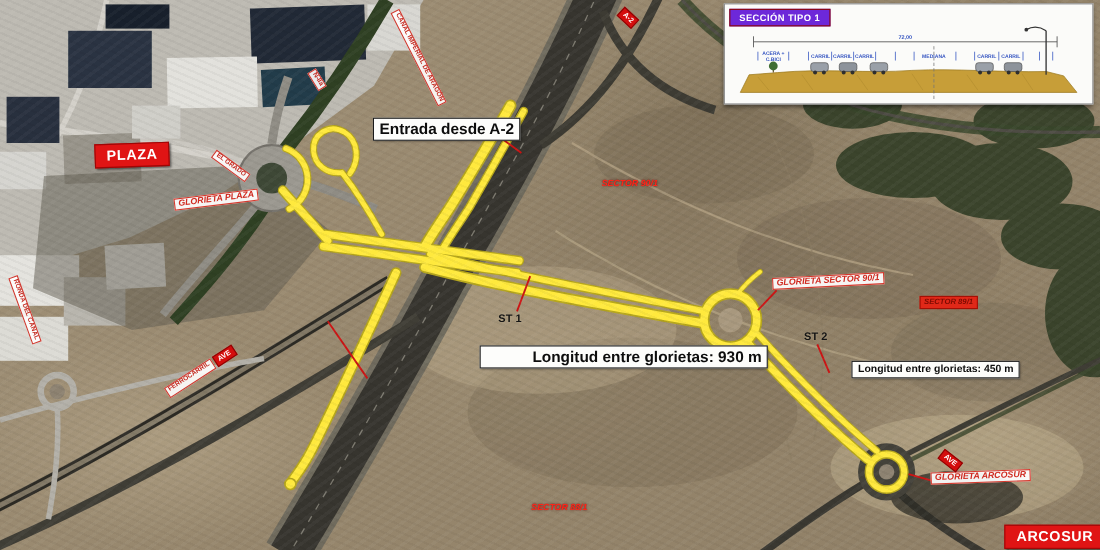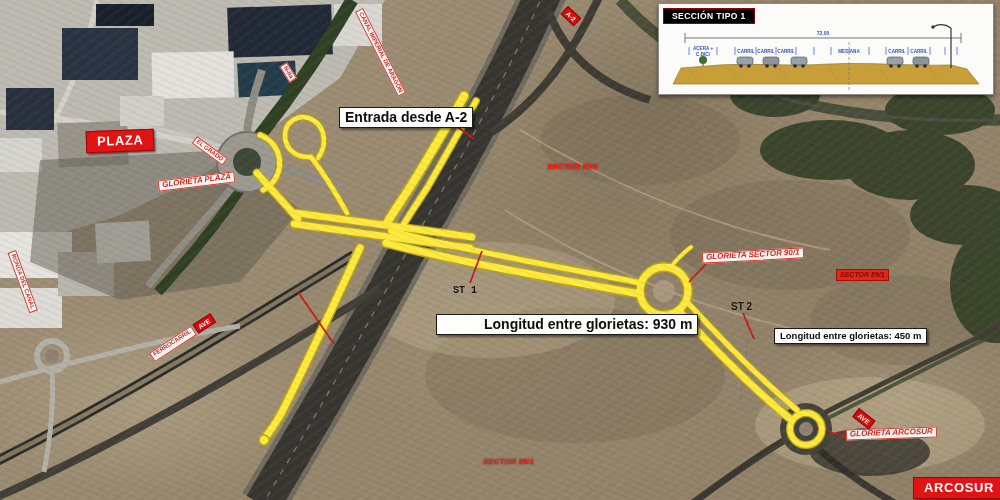--- a/index.html
+++ b/index.html
@@ -29,21 +29,21 @@
     text-shadow:0 0 2px rgba(90,0,0,.9);}
   .sectorchip{background:#e02818;border:1px solid #a40f05;color:#7d0b02;font-weight:bold;
     font-style:italic;font-size:7px;padding:1px 3px;}
   .st{color:#141414;font-weight:800;font-size:10px;text-shadow:0 0 2px rgba(200,190,160,.5);}
   .roadlbl{background:rgba(255,255,255,.9);border:1px solid #cf3a30;color:#c42c22;
     font-weight:bold;font-size:6px;padding:0 2px;transform-origin:left top;}
   .roadchip{background:#d40d0d;border:1px solid #8d0404;color:#fff;font-weight:bold;
     font-size:6.5px;padding:1px 3px;transform-origin:left top;}
   #section-panel{position:absolute;left:658px;top:3px;width:334px;height:90px;background:#fbfbf9;
     border:1px solid #8a8a8a;box-shadow:0 2px 4px rgba(0,0,0,.5);z-index:40;}
-  #section-title{position:absolute;left:4px;top:4px;background:#000000;border:1px solid #8d0404;
+  #section-title{position:absolute;left:4px;top:4px;background:#6d28d9;border:1px solid #8d0404;
     color:#fff;font-weight:800;font-size:8.5px;letter-spacing:.4px;padding:2px 8px;z-index:41;}
 </style>
 </head>
 <body>
 
 <div id="stage">
 
   <svg width="1000" height="500" viewBox="0 0 1000 500">
 
     <polygon points="0,0 385,0 340,78 272,128 198,178 118,216 0,252" fill="#bdbab2"></polygon>
@@ -192,21 +192,21 @@
   <div class="lbl redbox" style="left:913px;top:477px;">ARCOSUR</div>
 
   <div class="lbl redoutline" style="left:158px;top:176px;transform:rotate(-7deg);">GLORIETA PLAZA</div>
   <div class="lbl redoutline" style="left:702px;top:250px;transform:rotate(-3deg);">GLORIETA SECTOR 90/1</div>
   <div class="lbl redoutline" style="left:846px;top:428px;transform:rotate(-2deg);">GLORIETA ARCOSUR</div>
 
   <div class="lbl whitebox" style="left:339px;top:107px;">Entrada desde A-2</div>
   <div class="lbl whitebox" style="left:436px;top:314px;padding-left:47px;">Longitud entre glorietas: 930 m</div>
   <div class="lbl whitebox" style="left:738px;top:328px;font-size:9.5px;margin-left:36px;">Longitud entre glorietas: 450 m</div>
 
-  <div class="lbl st" style="left:453px;top:285px;font-family:Liberation Mono, monospace;">ST 1</div>
+  <div class="lbl st" style="left:453px;top:285px;">ST 1</div>
   <div class="lbl st" style="left:731px;top:301px;">ST 2</div>
 
   <div class="lbl redtext" style="left:547px;top:163px;">SECTOR 90/1</div>
   <div class="lbl sectorchip" style="left:836px;top:269px;">SECTOR 89/1</div>
   <div class="lbl redtext" style="left:483px;top:458px;">SECTOR 88/1</div>
 
   <div class="lbl roadlbl" style="left:363px;top:8px;transform:rotate(63deg);">CANAL IMPERIAL DE ARAGÓN</div>
   <div class="lbl roadchip" style="left:568px;top:6px;transform:rotate(43deg);">A-2</div>
   <div class="lbl roadlbl" style="left:197px;top:136px;transform:rotate(36deg);">EL GRADO</div>
   <div class="lbl roadlbl" style="left:287px;top:62px;transform:rotate(58deg);">N-IIa</div>

